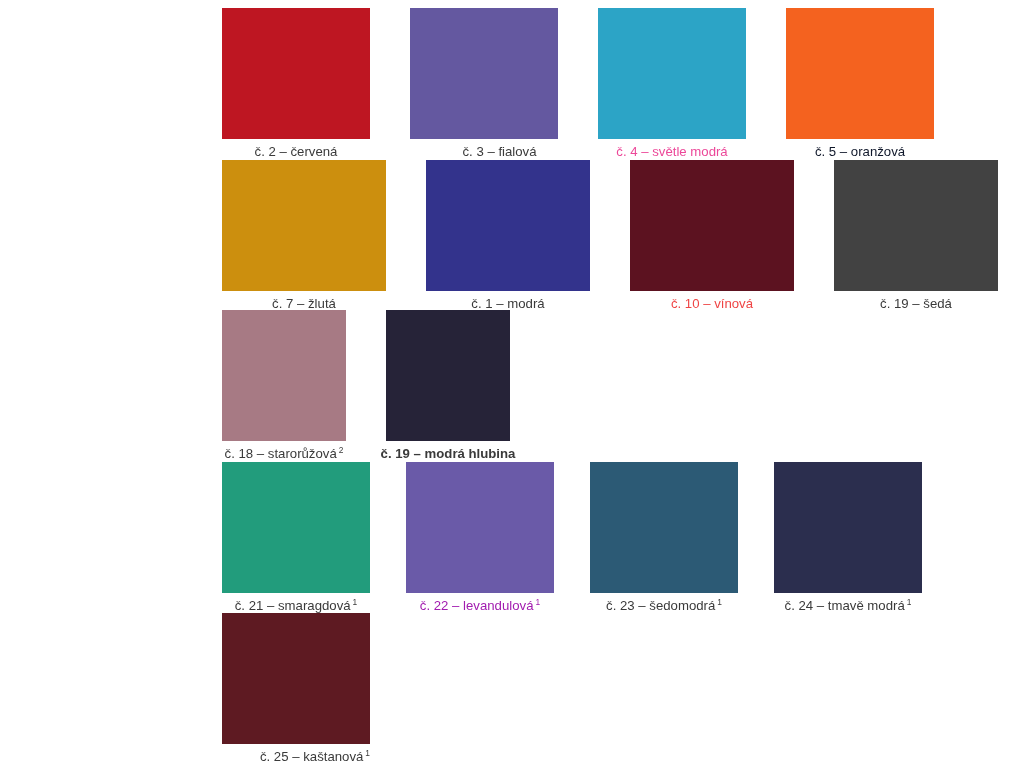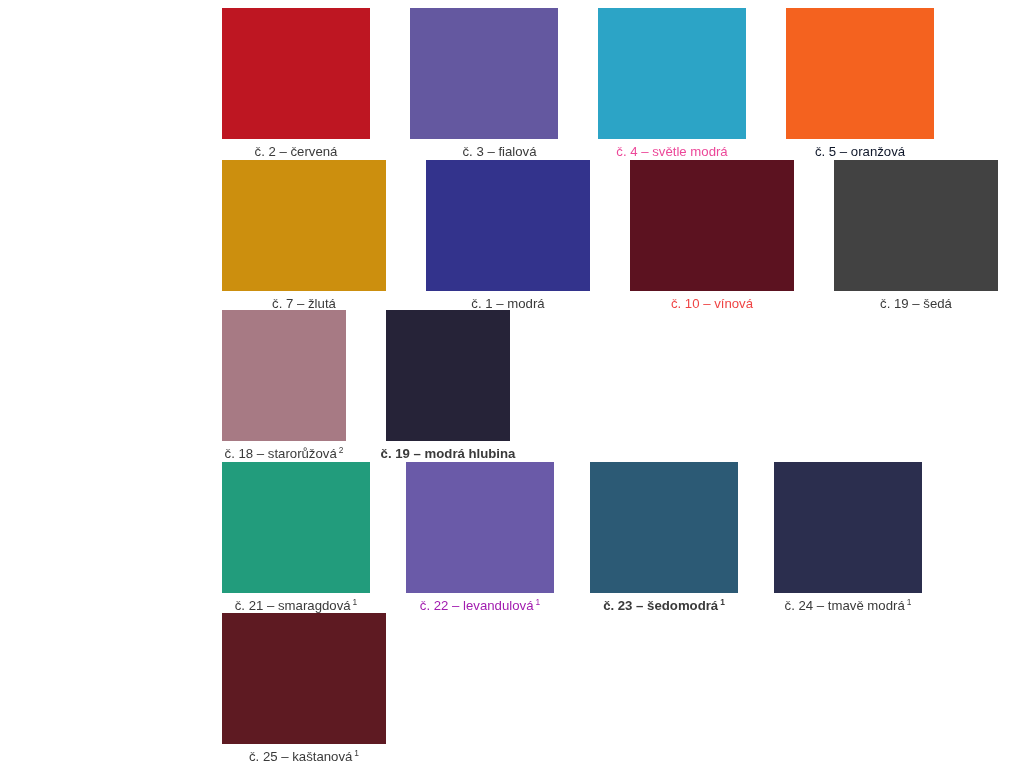--- a/index.html
+++ b/index.html
@@ -64,21 +64,21 @@
 
   #row-3 { top: 310px; }
   #row-3 .swatch-cell { width: 124px; margin-right: 4px; }
   #row-3 .swatch-chip { height: 131px; }
 
   #row-4 { top: 462px; }
   #row-4 .swatch-cell { width: 148px; }
   #row-4 .swatch-chip { height: 131px; }
 
   #row-5 { top: 613px; }
-  #row-5 .swatch-cell { width: 164px; margin-right: 4px; }
+  #row-5 .swatch-cell { width: 148px; margin-right: 4px; align-items: flex-end; }
   #row-5 .swatch-chip { height: 131px; }
 </style>
 </head>
 <body style="background-color: rgb(255, 255, 255);">
 
 <div id="palette-sheet" style="background-color: rgb(255, 255, 255);">
 
   <div class="swatch-row" id="row-1">
       <div class="swatch-cell">
         <div class="swatch-chip" title="č. 2 – červená" style="background-color: rgb(190, 22, 34);"></div>
@@ -129,21 +129,21 @@
       <div class="swatch-cell">
         <div class="swatch-chip" title="č. 21 – smaragdová" style="background-color: rgb(34, 156, 124);"></div>
         <div class="swatch-caption" style="color: rgb(58, 58, 58);"><span>č. 21 – smaragdová</span><span class="footnote-marker">1</span></div>
       </div>
       <div class="swatch-cell">
         <div class="swatch-chip" title="č. 22 – levandulová" style="background-color: rgb(106, 90, 168);"></div>
         <div class="swatch-caption" style="color: #a21caf;"><span>č. 22 – levandulová</span><span class="footnote-marker">1</span></div>
       </div>
       <div class="swatch-cell">
         <div class="swatch-chip" title="č. 23 – šedomodrá" style="background-color: rgb(44, 90, 117);"></div>
-        <div class="swatch-caption" style="color: rgb(58, 58, 58); font-weight: bold;"><span>č. 23 – šedomodrá</span><span class="footnote-marker">1</span></div>
+        <div class="swatch-caption" style="color: rgb(58, 58, 58);"><span>č. 23 – šedomodrá</span><span class="footnote-marker">1</span></div>
       </div>
       <div class="swatch-cell">
         <div class="swatch-chip" title="č. 24 – tmavě modrá" style="background-color: rgb(43, 46, 78);"></div>
         <div class="swatch-caption" style="color: rgb(58, 58, 58);"><span>č. 24 – tmavě modrá</span><span class="footnote-marker">1</span></div>
       </div>
     </div>
   <div class="swatch-row" id="row-5">
       <div class="swatch-cell">
         <div class="swatch-chip" title="č. 25 – kaštanová" style="background-color: rgb(94, 26, 34);"></div>
         <div class="swatch-caption" style="color: rgb(58, 58, 58);"><span>č. 25 – kaštanová</span><span class="footnote-marker">1</span></div>

